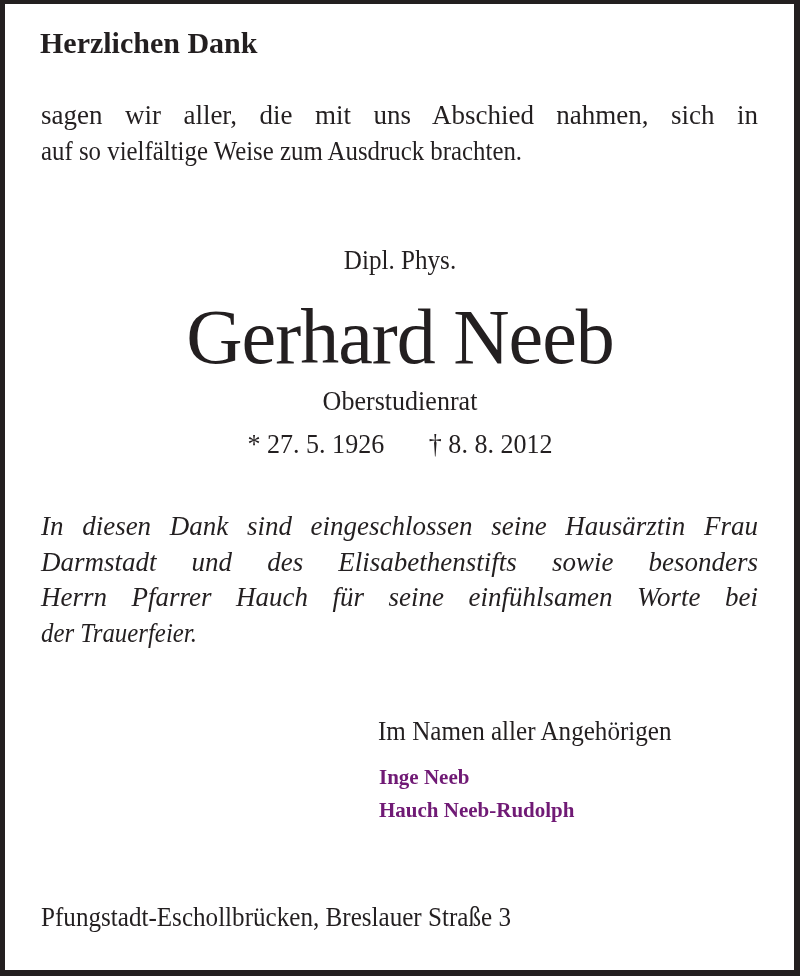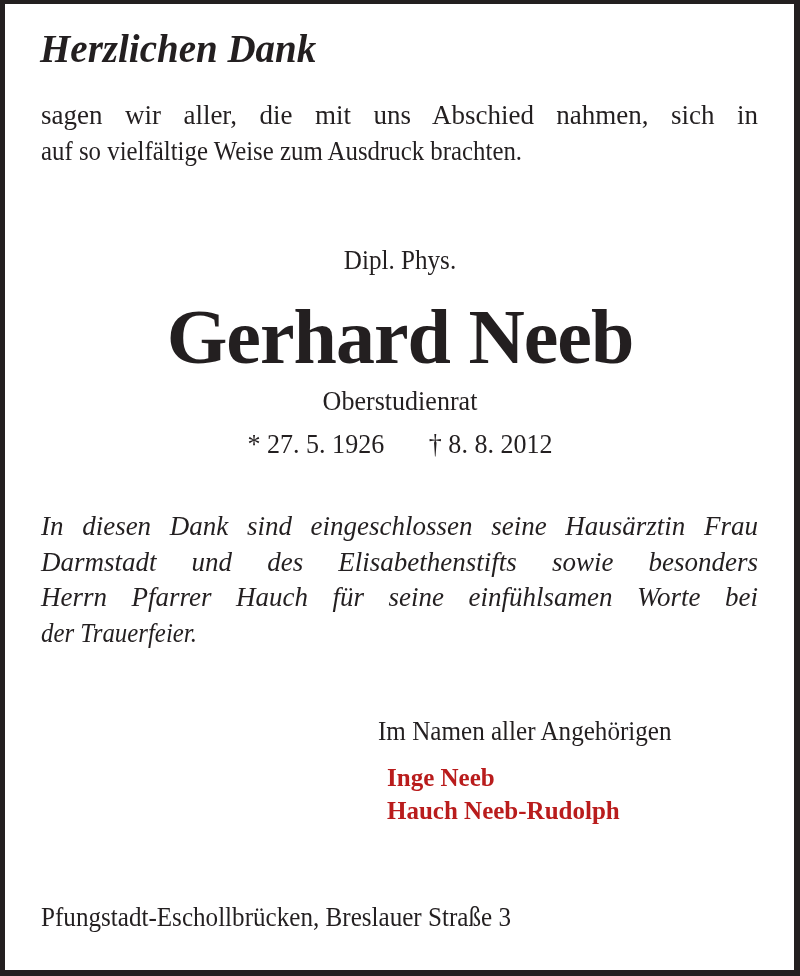--- a/index.html
+++ b/index.html
@@ -5,41 +5,41 @@
   html, body { margin: 0; padding: 0; background: #ffffff; }
   body { width: 800px; height: 976px; position: relative; overflow: hidden; }
   .frame {
     position: absolute; left: 0; top: 0; width: 800px; height: 976px;
     box-sizing: border-box;
     border-top: 4px solid #231f20; border-left: 5px solid #231f20;
     border-right: 6px solid #231f20; border-bottom: 6px solid #231f20;
     background: #ffffff;
   }
   .t { position: absolute; color: #231f20; font-family: "Liberation Serif", serif; white-space: nowrap; }
-  .title { left: 40px; top: 26px; font-size: 39px; font-weight: bold; font-style: italic; }
+  .title { left: 40px; top: 26px; font-size: 30px; font-weight: bold; }
   .para {
     position: absolute; left: 41px; width: 717px; color: #231f20;
     font-family: "Liberation Serif", serif; font-size: 27px; line-height: 35.5px;
   }
   .para .line {
     display: block; text-align: justify; text-align-last: justify;
     white-space: nowrap; transform-origin: left top;
   }
   .para .line.last { text-align-last: left; }
   .p1 { top: 98px; }
   .p2 { top: 509px; font-style: italic; }
   .center { left: 0; width: 800px; text-align: center; }
   .prefix { top: 245px; font-size: 27px; }
-  .name { top: 292px; font-size: 78px; font-weight: bold; letter-spacing: -1px; }
+  .name { top: 292px; font-size: 78px; font-weight: normal; letter-spacing: -1px; }
   .occupation { top: 385px; font-size: 28px; }
   .dates { top: 428px; font-size: 28px; }
   .dates span { display: inline-block; }
   .dates .gap { width: 34px; }
   .signoff { left: 378px; top: 716px; font-size: 27px; }
-  .names { position: absolute; left: 387px; top: 761px; font-family: "Liberation Serif", serif; font-weight: bold; font-size: 25px; line-height: 33px; color: #b91c1c; }
+  .names { position: absolute; left: 379px; top: 761px; font-family: "Liberation Serif", serif; font-weight: bold; font-size: 21px; line-height: 33px; color: #701a75; }
   .names div { white-space: nowrap; }
   .address { left: 41px; top: 902px; font-size: 27px; }
 </style>
 </head>
 <body>
 
 <div class="frame"></div>
 
 <div class="t title">Herzlichen Dank</div>
 

